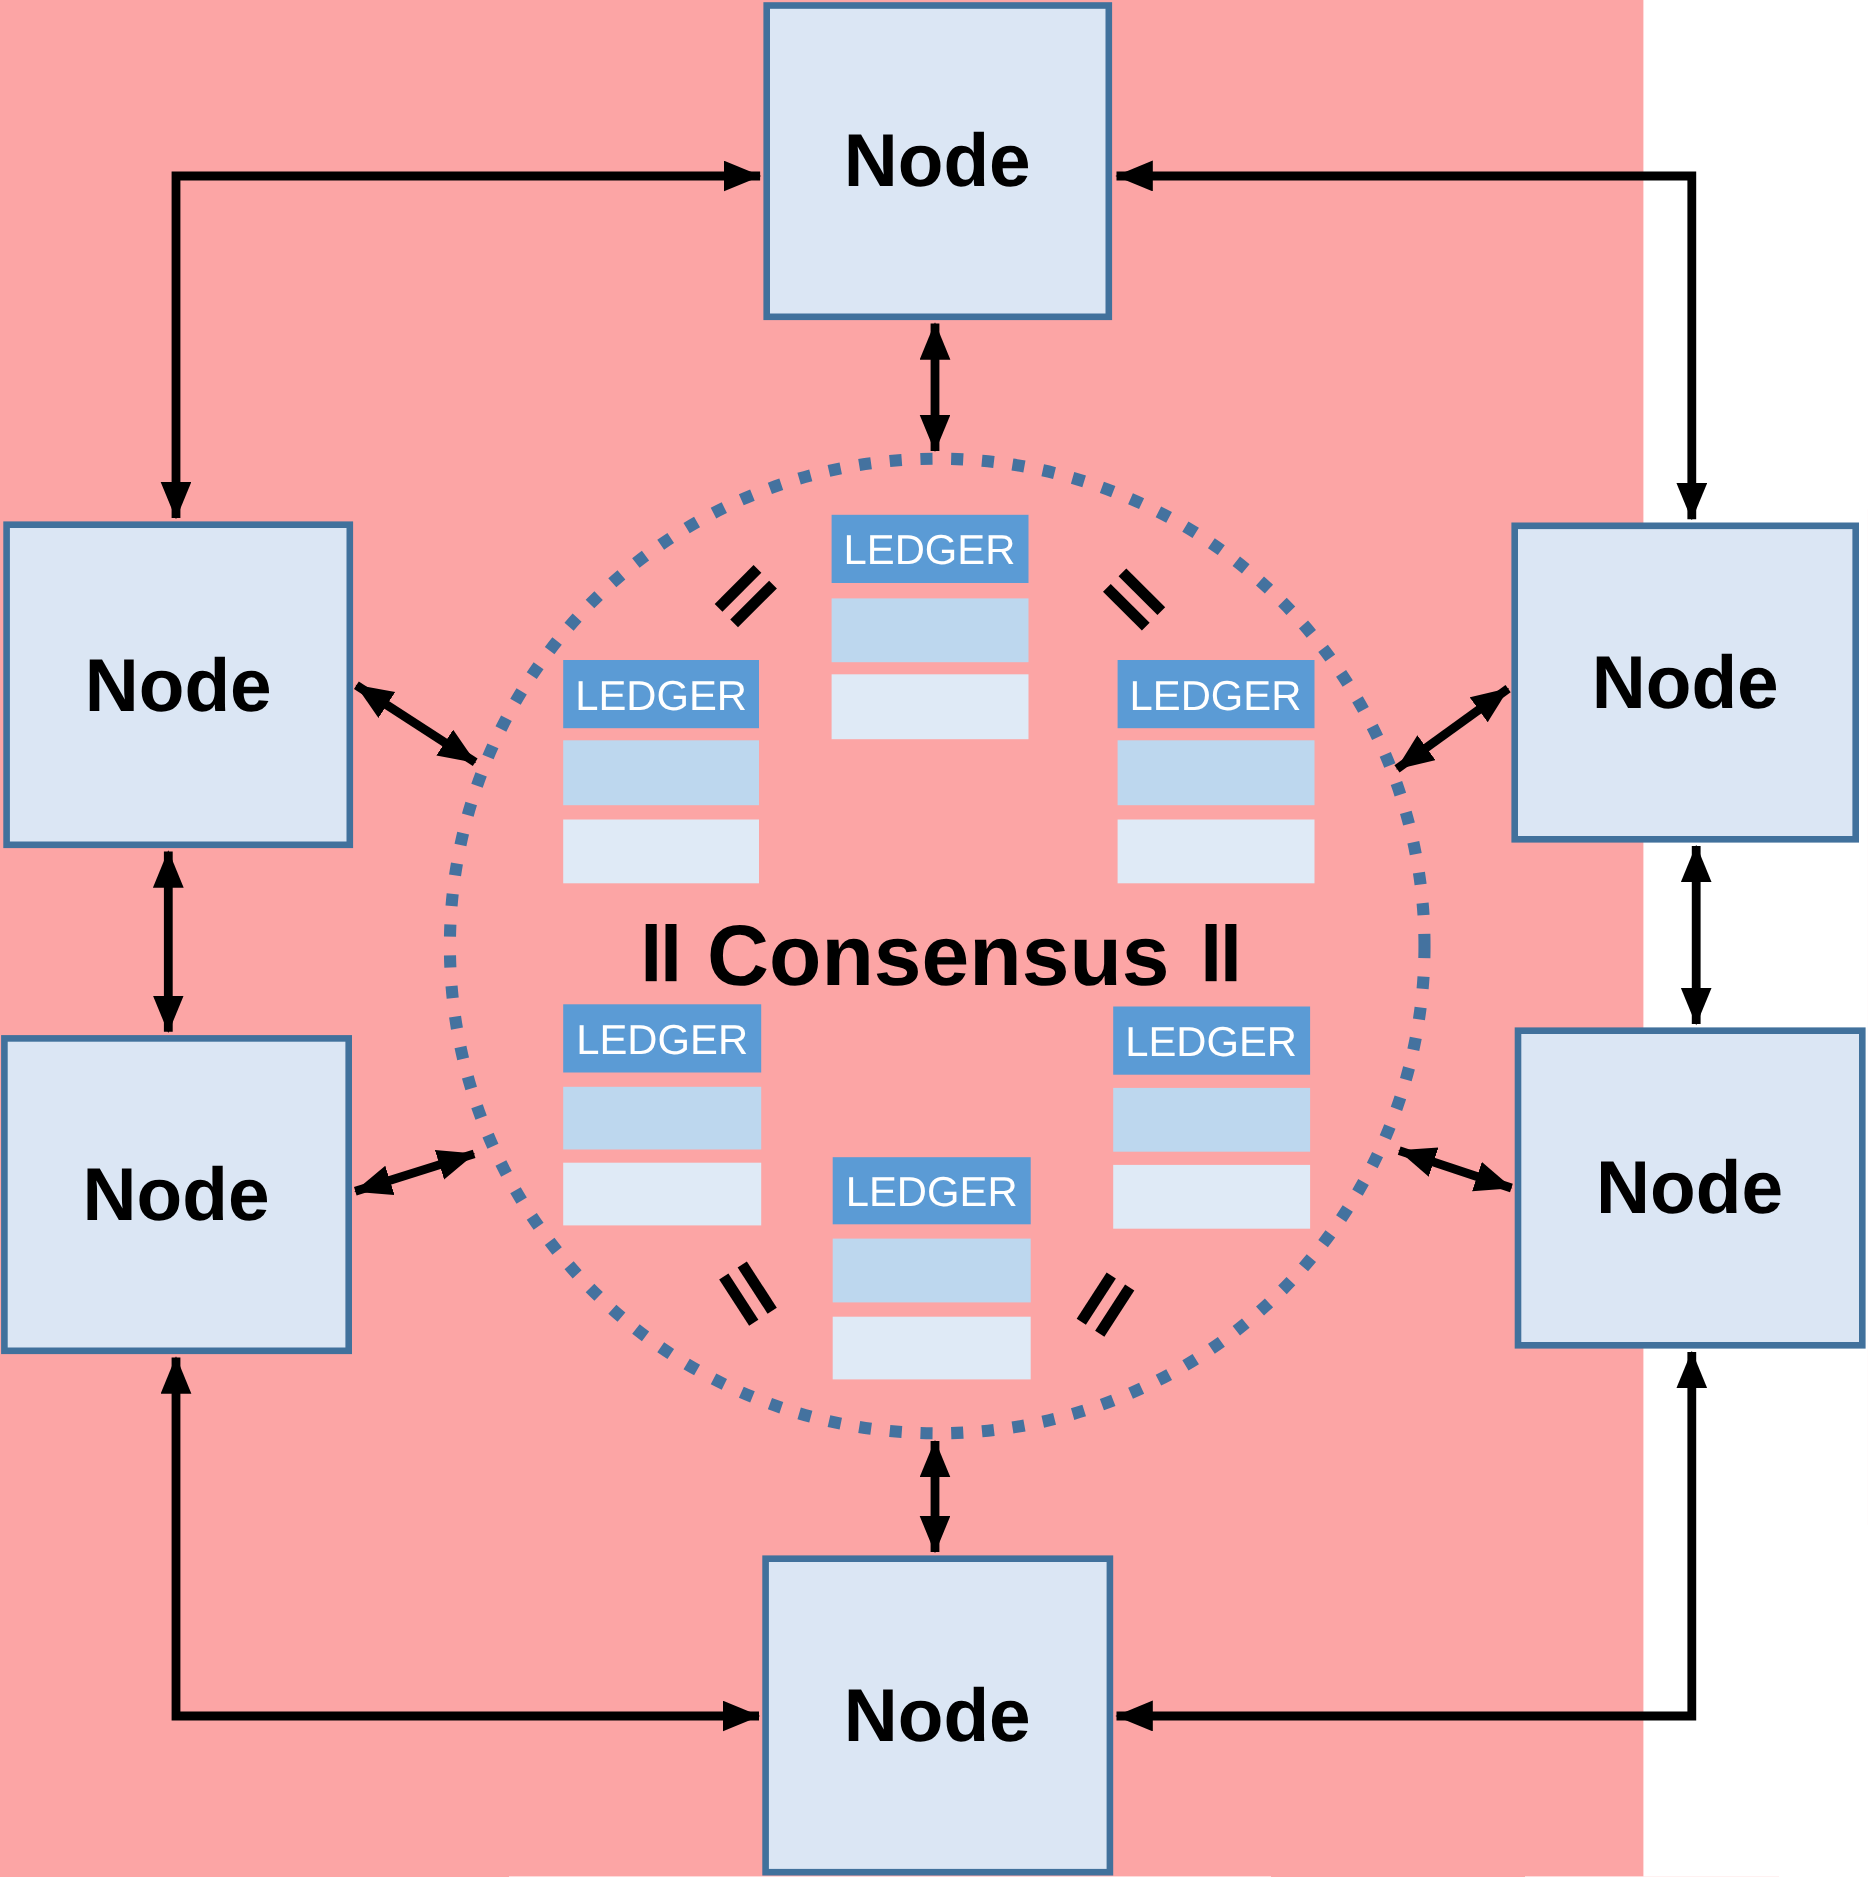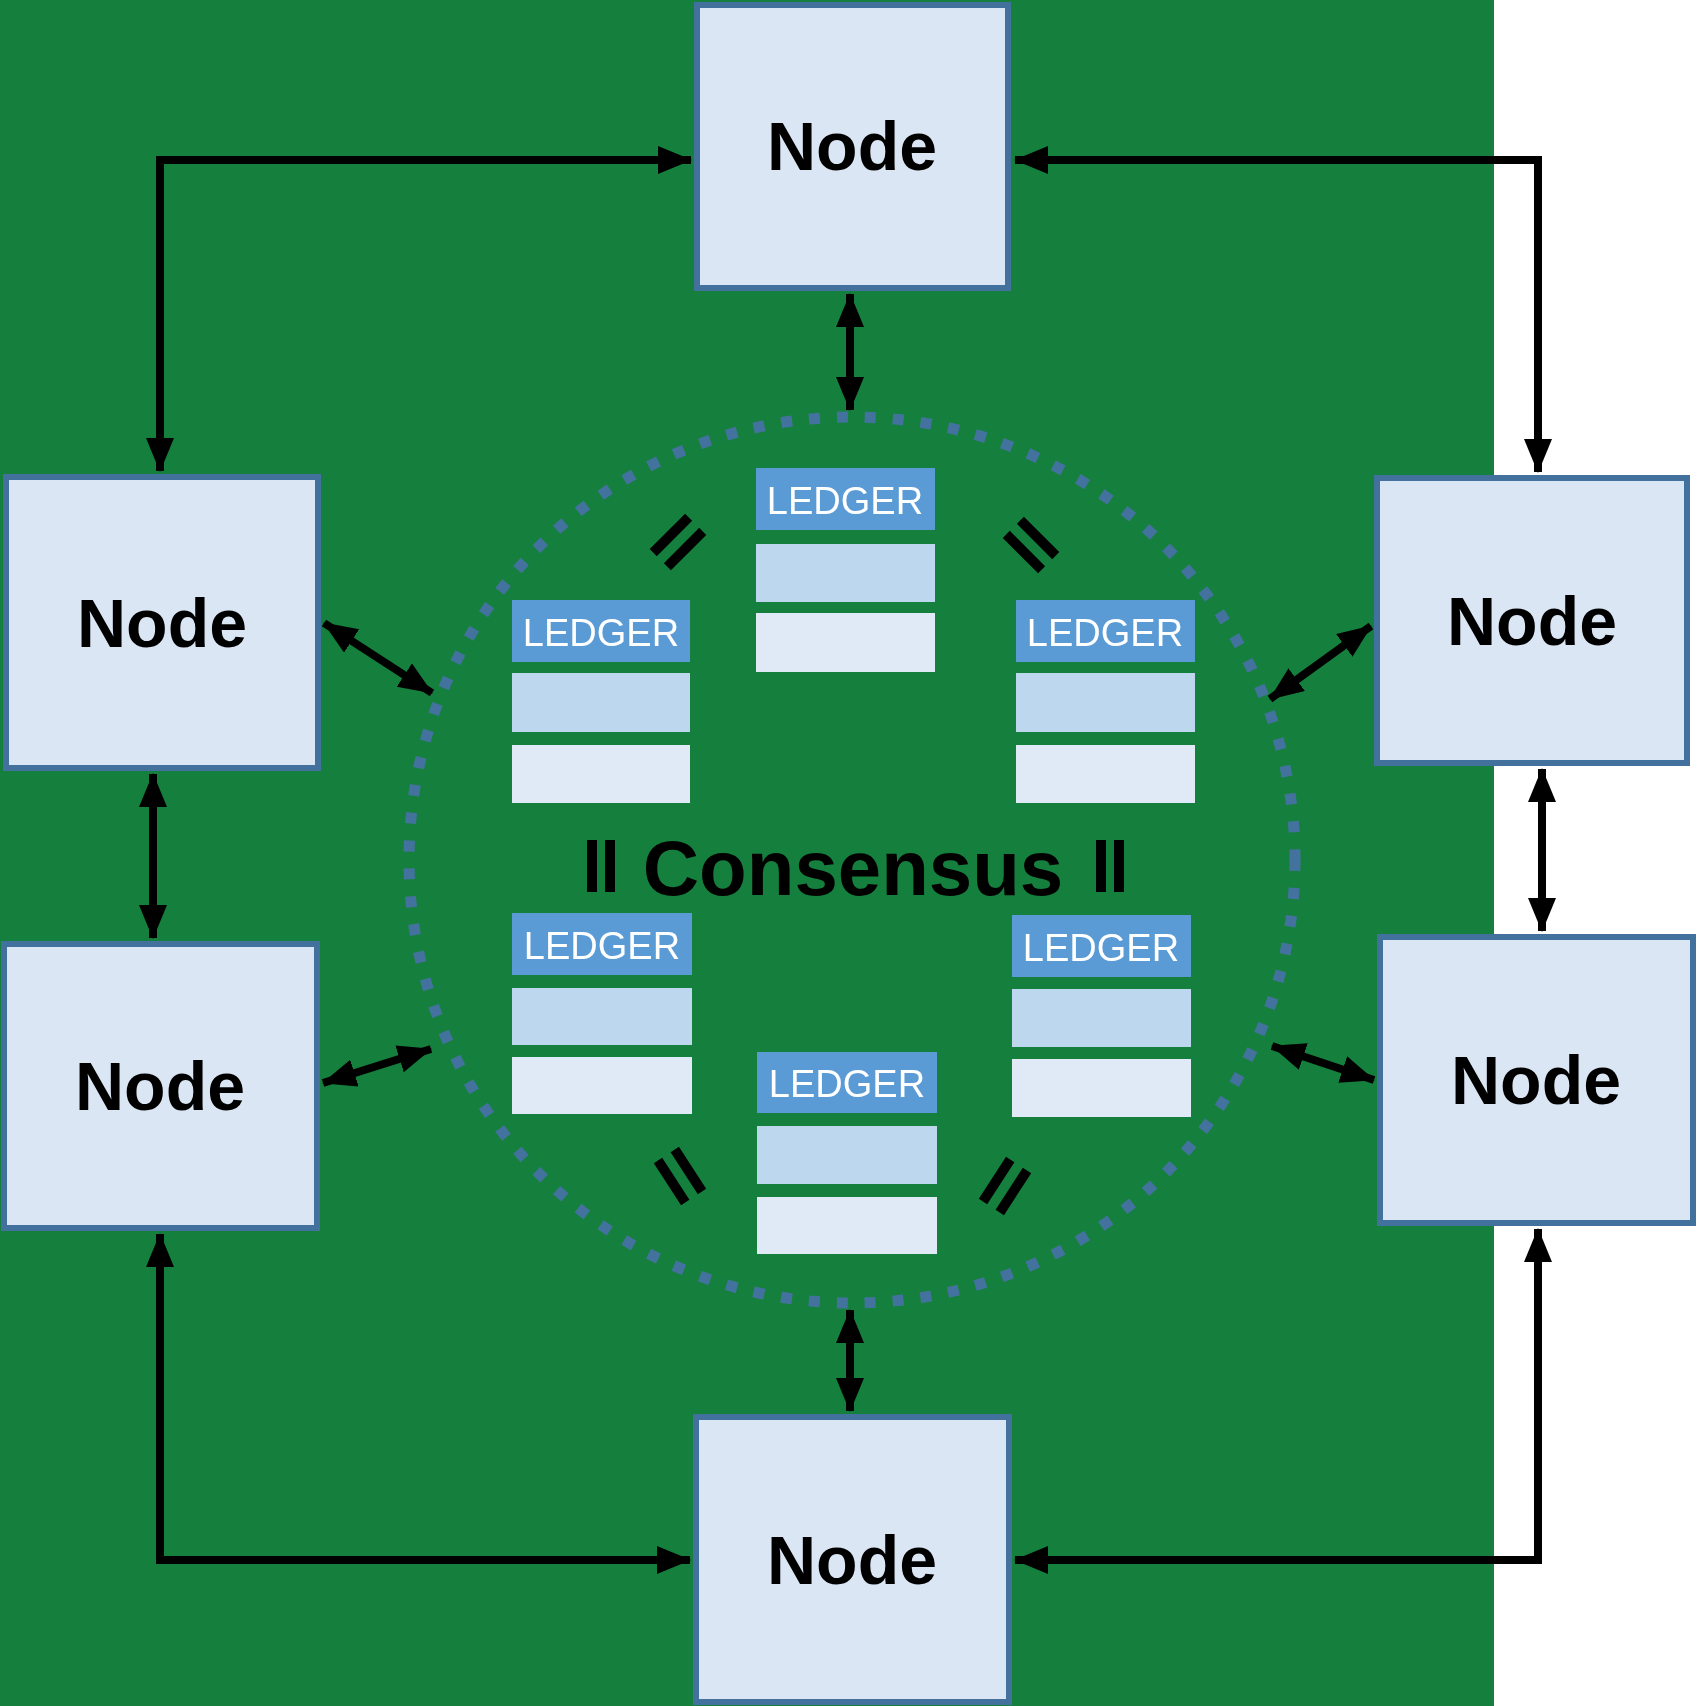--- a/index.html
+++ b/index.html
@@ -1,16 +1,16 @@
 <!DOCTYPE html>
 <html style="--node_fill: #dbe6f4; --node_border: #41719c; --ledger_header: #5b9bd5; --ledger_row_mid: #bdd7ee; --ledger_row_light: #dfeaf6; --ledger_text: #ffffff; --circle_dot: #44729f; --arrow: #000000; --text: #000000;"><head>
 <meta charset="utf-8">
 <style>
   html, body { margin: 0; padding: 0; background: #ffffff; }
-  .stage { position: relative; width: 1494px; height: 1706px; background: #15803d; }
+  .stage { position: relative; width: 1494px; height: 1706px; background: #fca5a5; }
   svg { display: block; }
 
   .node-rect {
     fill: var(--node_fill);
     stroke: var(--node_border);
     stroke-width: 6;
   }
   .node-label {
     font-family: "Liberation Sans", sans-serif;
     font-weight: 700;

